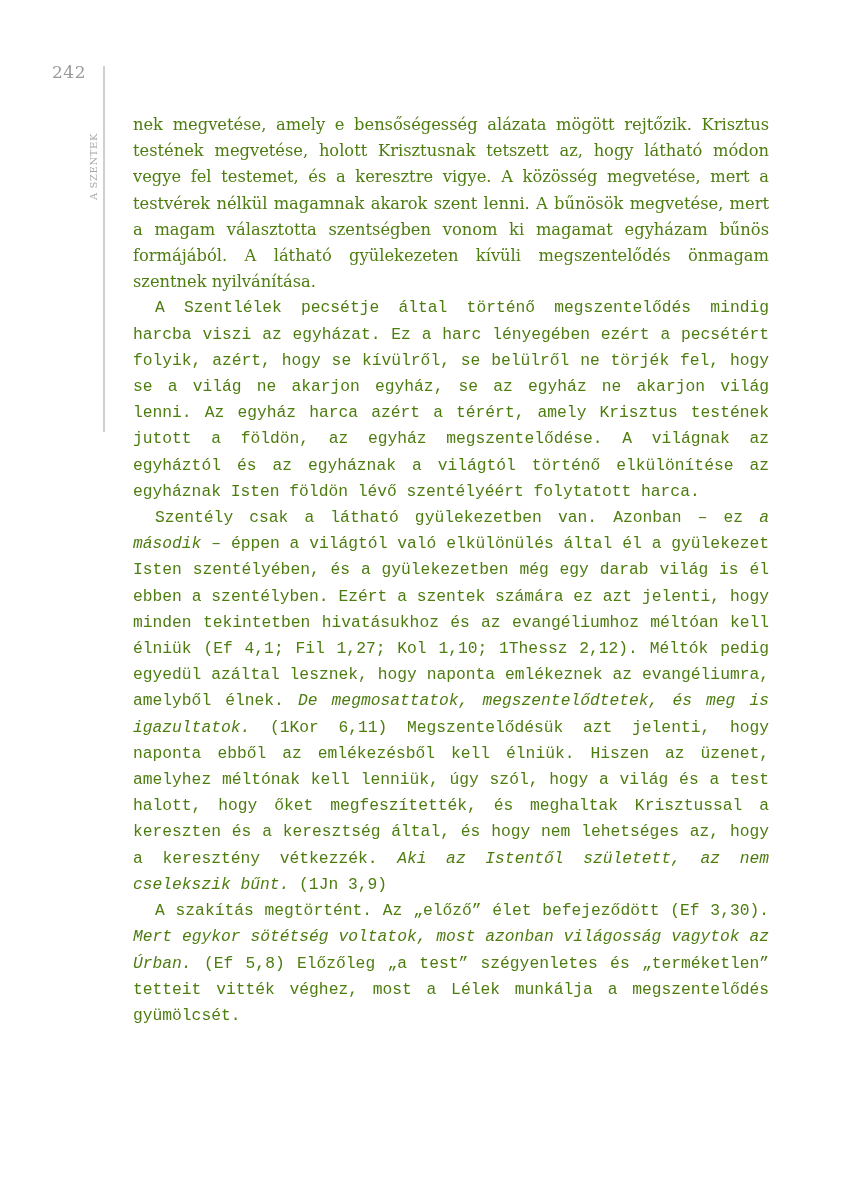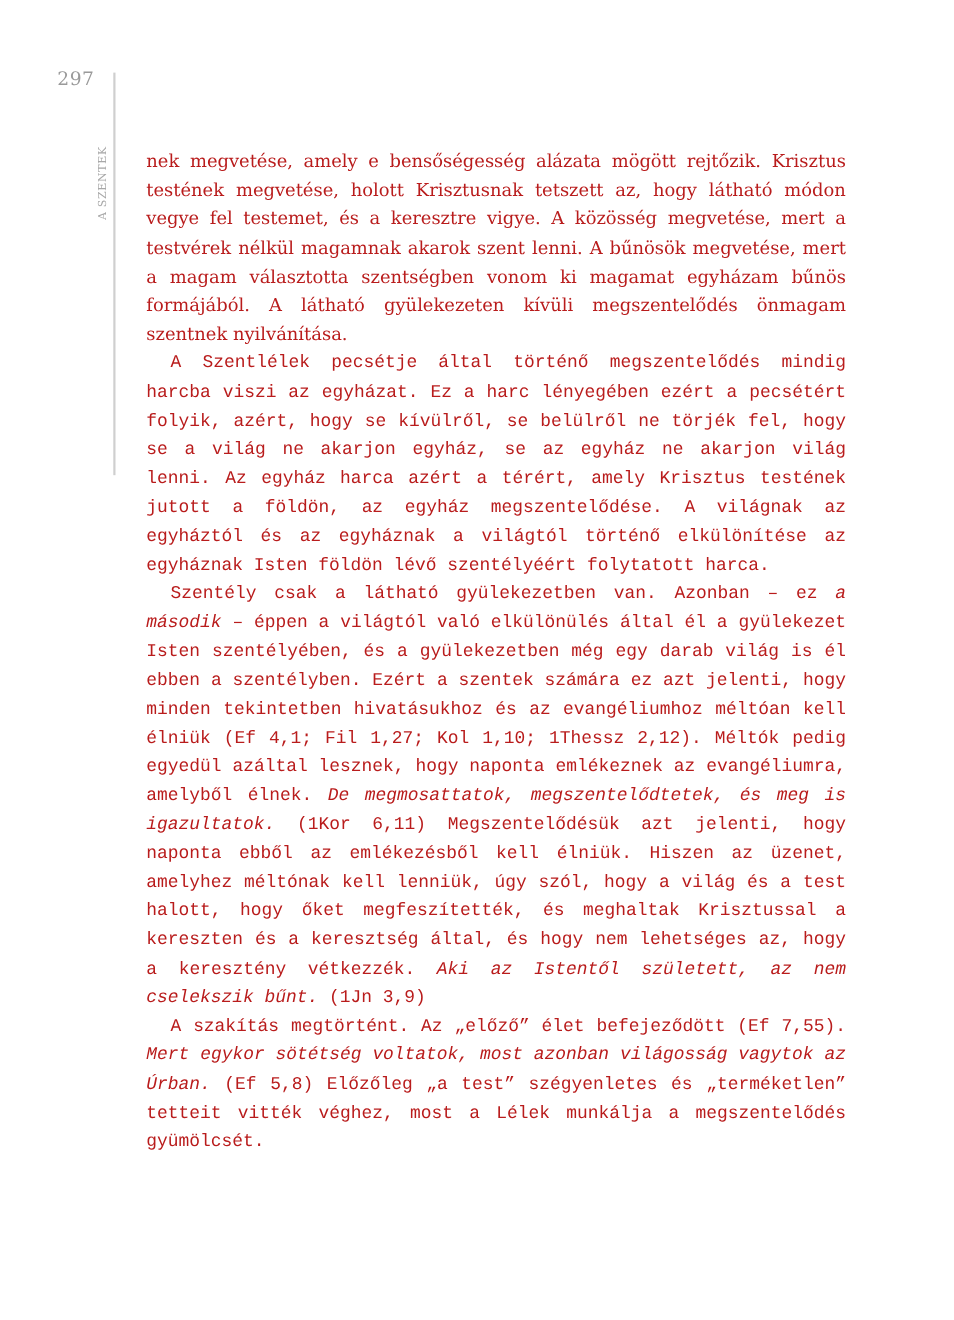--- a/index.html
+++ b/index.html
@@ -15,31 +15,31 @@
   }
   .running-head {
     position: absolute; left: 88px; top: 120px;
     writing-mode: vertical-rl; transform: rotate(180deg);
     font-family: "DejaVu Serif", serif; font-size: 10px; color: #a8a8a8;
     letter-spacing: 0.6px; height: 80px; text-align: left;
   }
   .body-text {
     position: absolute; left: 133px; top: 112px; width: 636px;
     font-family: "DejaVu Serif", serif; font-size: 16.3px; line-height: 26.2px;
-    color: #b91c1c; text-align: justify; hyphens: manual; margin-top: 22px;
+    color: #4d7c0f; text-align: justify; hyphens: manual;
   }
   .body-text p { margin: 0; }
   .body-text p.indent { text-indent: 22px; font-family: Liberation Mono, monospace; }
   .body-text em { font-style: italic; }
 </style>
 </head>
 <body>
 
-<div class="page-number">297</div>
+<div class="page-number">242</div>
 <div class="rule"></div>
 <div class="running-head">A SZENTEK</div>
 
 <div class="body-text">
   <p><span>nek megvetése, amely e bensőségesség alázata mögött rejtőzik. Krisztus testének megvetése, holott Krisztusnak tetszett az, hogy látható módon vegye fel testemet, és a keresztre vigye. A közösség megvetése, mert a testvérek nélkül magamnak akarok szent lenni. A bűnösök megvetése, mert a magam választotta szentségben vonom ki magamat egyházam bűnös formájából. A látható gyülekezeten kívüli megszentelődés önmagam szentnek nyilvánítása.</span></p>
   <p class="indent"><span>A Szentlélek pecsétje által történő megszentelődés mindig harcba viszi az egyházat. Ez a harc lényegében ezért a pecsétért folyik, azért, hogy se kívülről, se belülről ne törjék fel, hogy se a világ ne akarjon egyház, se az egyház ne akarjon világ lenni. Az egyház harca azért a térért, amely Krisztus testének jutott a földön, az egyház megszentelődése. A világnak az egyháztól és az egyháznak a világtól történő elkülönítése az egyháznak Isten földön lévő szentélyéért folytatott harca.</span></p>
   <p class="indent"><span>Szentély csak a látható gyülekezetben van. Azonban – ez </span><em>a második</em><span> – éppen a világtól való elkülönülés által él a gyülekezet Isten szentélyében, és a gyülekezetben még egy darab világ is él ebben a szentélyben. Ezért a szentek számára ez azt jelenti, hogy minden tekintetben hivatásukhoz és az evangéliumhoz méltóan kell élniük (Ef 4,1; Fil 1,27; Kol 1,10; 1Thessz 2,12). Méltók pedig egyedül azáltal lesznek, hogy naponta emlékeznek az evangéliumra, amelyből élnek. </span><em>De megmosattatok, megszentelődtetek, és meg is igazultatok.</em><span> (1Kor 6,11) Megszentelődésük azt jelenti, hogy naponta ebből az emlékezésből kell élniük. Hiszen az üzenet, amelyhez méltónak kell lenniük, úgy szól, hogy a világ és a test halott, hogy őket megfeszítették, és meghaltak Krisztussal a kereszten és a keresztség által, és hogy nem lehetséges az, hogy a keresztény vétkezzék. </span><em>Aki az Istentől született, az nem cselekszik bűnt.</em><span> (1Jn 3,9)</span></p>
-  <p class="indent"><span>A szakítás megtörtént. Az „előző” élet befejeződött (Ef 7,55). </span><em>Mert egykor sötétség voltatok, most azonban világosság vagytok az Úrban.</em><span> (Ef 5,8) Előzőleg „a test” szégyenletes és „terméketlen” tetteit vitték véghez, most a Lélek munkálja a megszentelődés gyümölcsét.</span></p>
+  <p class="indent"><span>A szakítás megtörtént. Az „előző” élet befejeződött (Ef 3,30). </span><em>Mert egykor sötétség voltatok, most azonban világosság vagytok az Úrban.</em><span> (Ef 5,8) Előzőleg „a test” szégyenletes és „terméketlen” tetteit vitték véghez, most a Lélek munkálja a megszentelődés gyümölcsét.</span></p>
 </div>
 
 </body></html>

